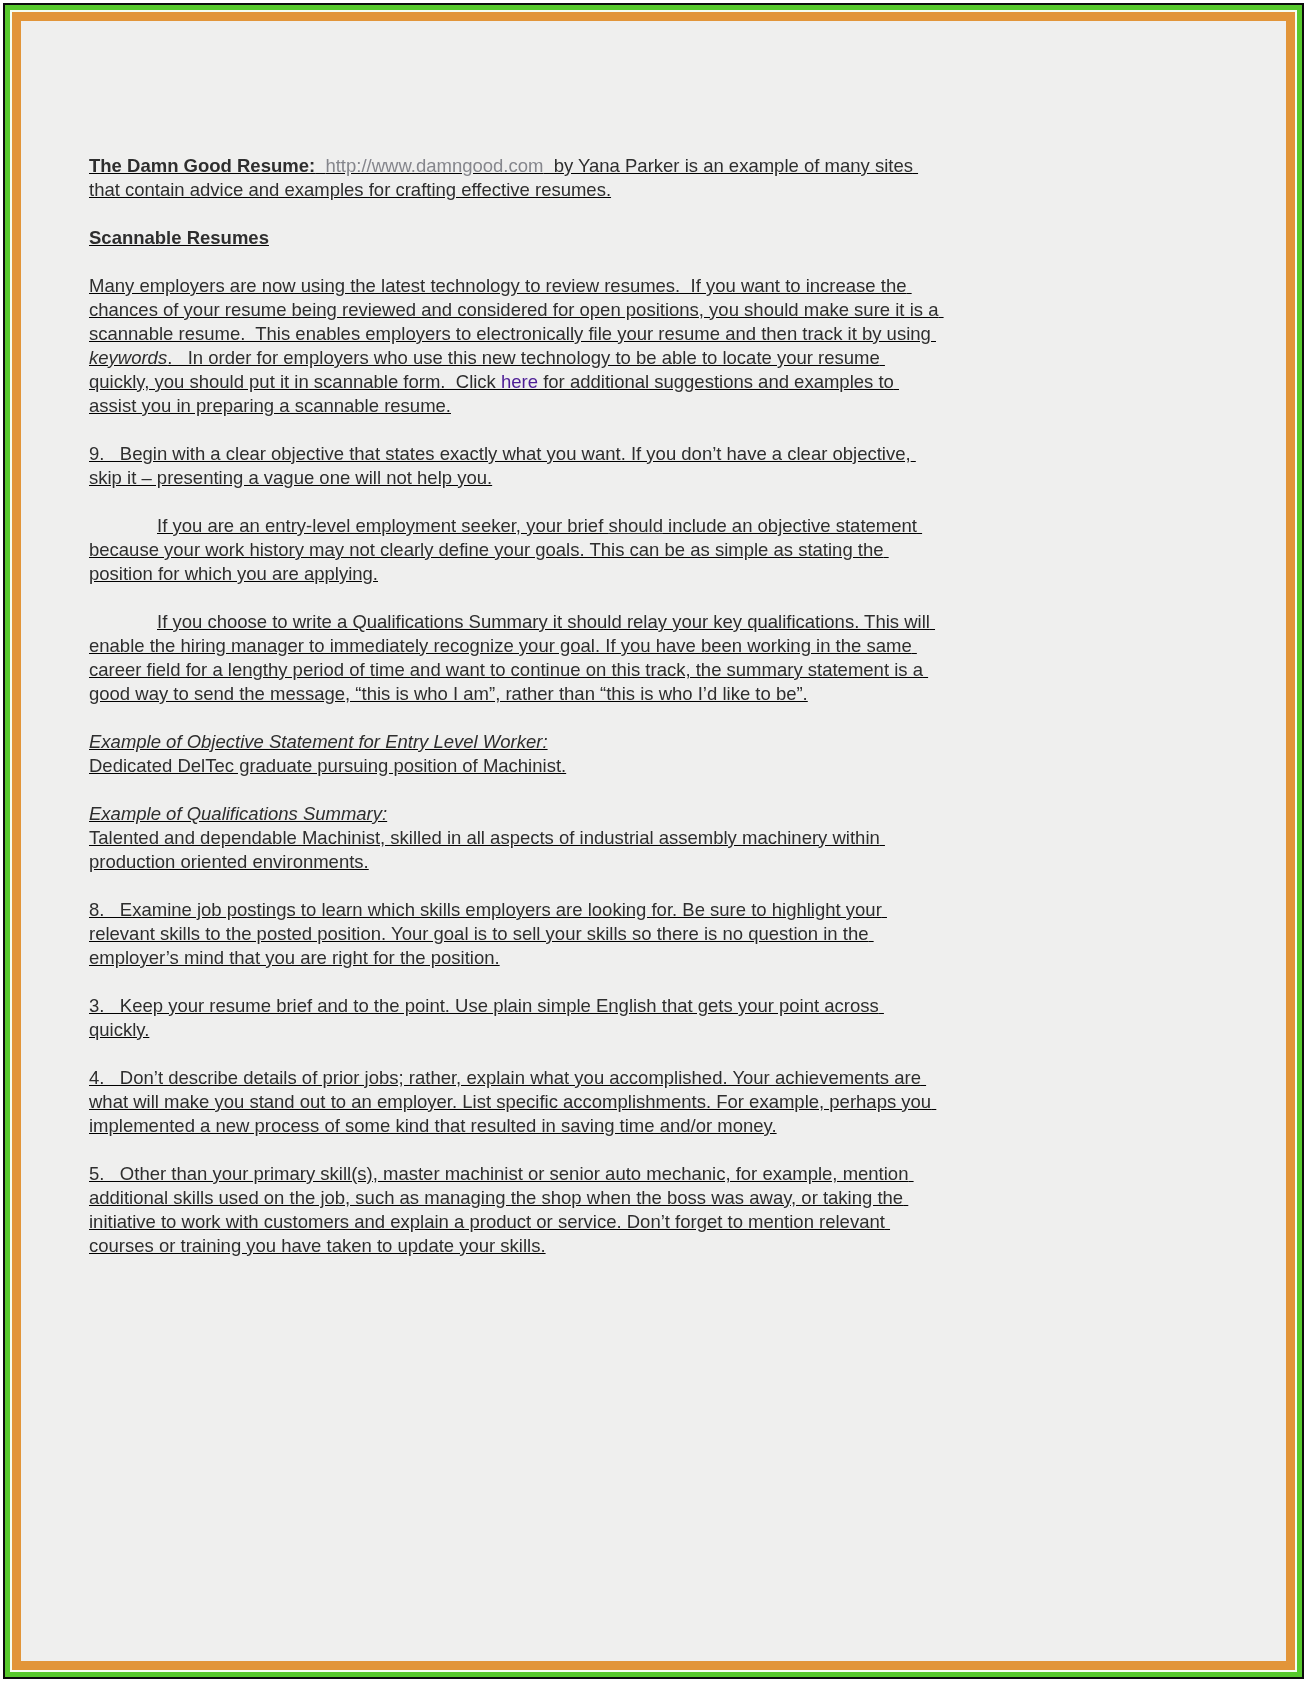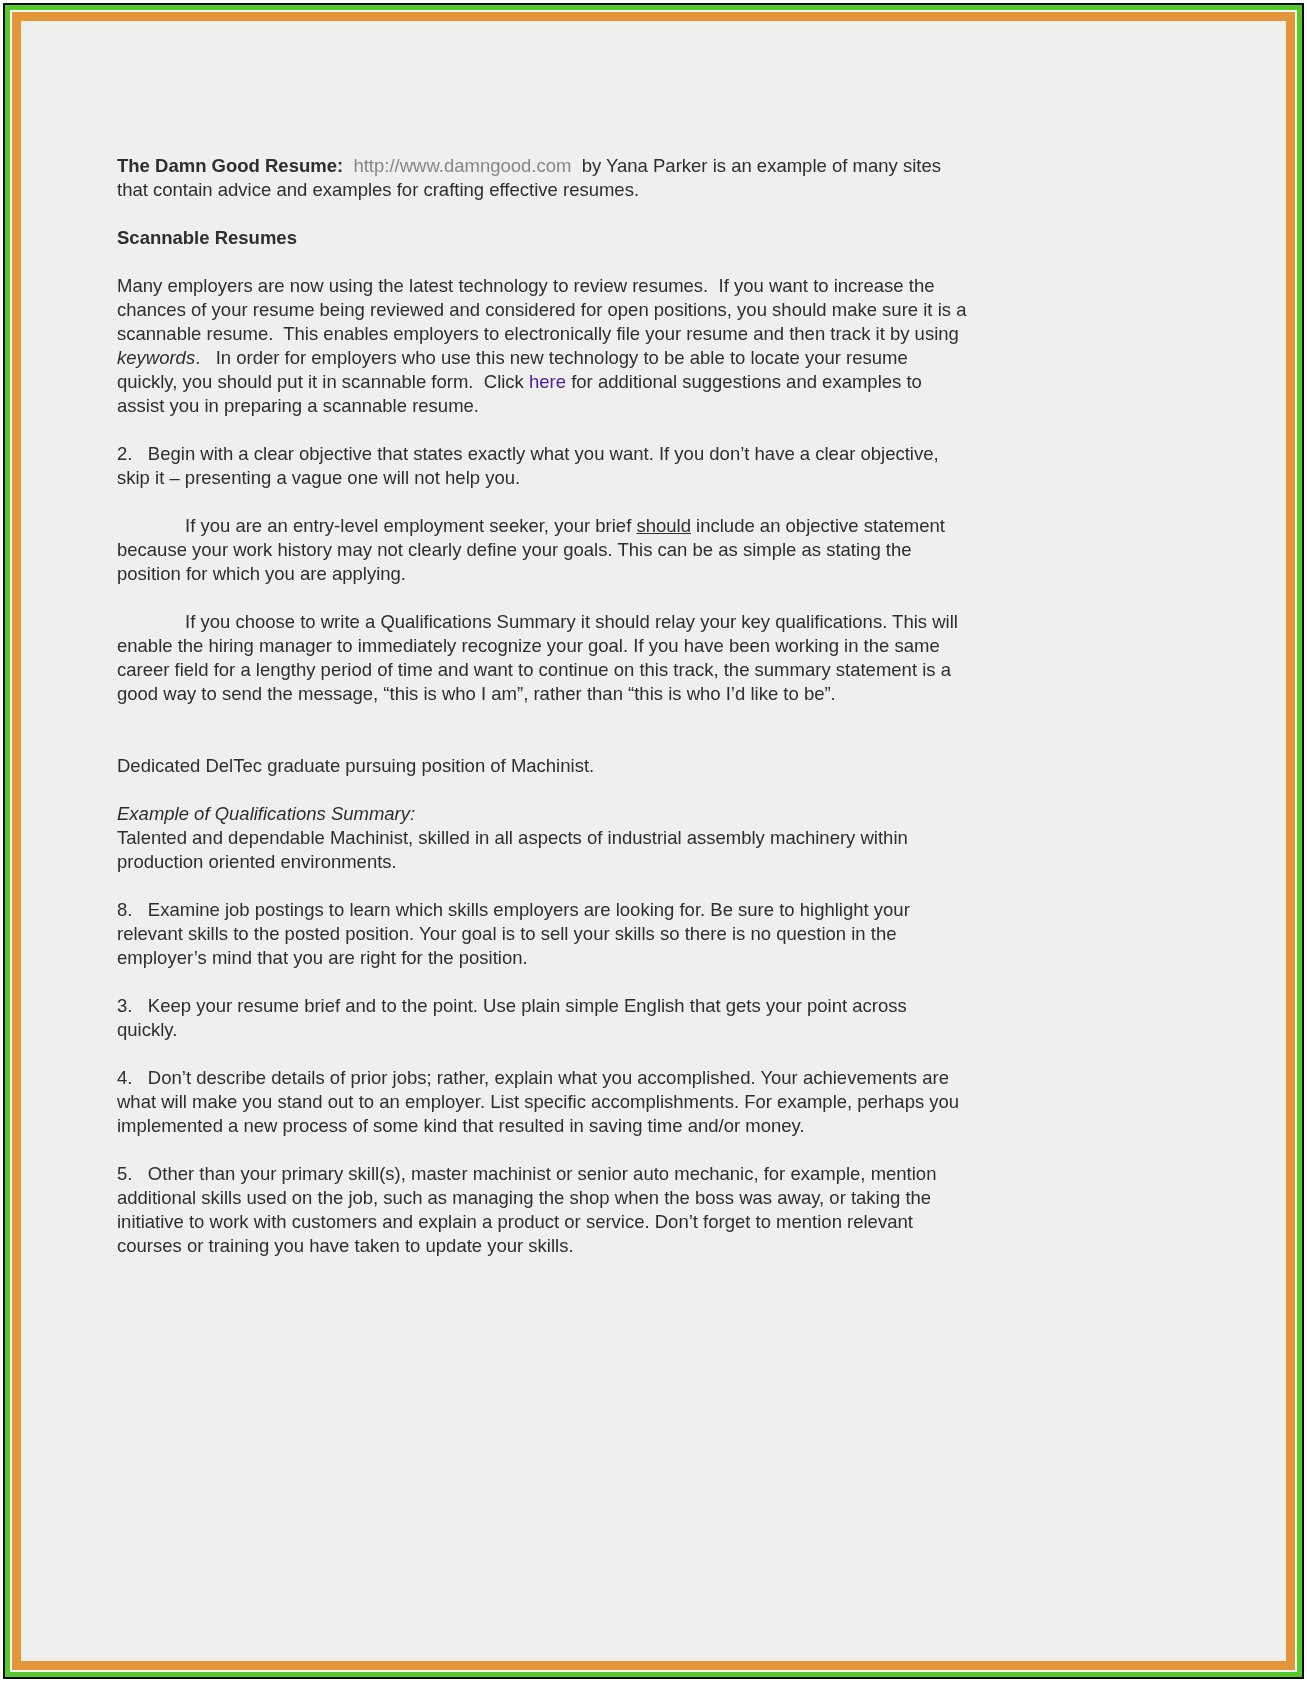--- a/index.html
+++ b/index.html
@@ -11,22 +11,23 @@
   }
   .frame-white  { width: 1307px; height: 1682px; box-sizing: border-box; padding: 3px; background: #ffffff; }
   .frame-black  { width: 100%; height: 100%; box-sizing: border-box; border: 2px solid #0c0c0c; }
   .frame-green  { width: 100%; height: 100%; box-sizing: border-box; border: 5px solid #57c92c; }
   .frame-inner  { width: 100%; height: 100%; box-sizing: border-box; border: 2px solid #f6fdf2; }
   .frame-orange { width: 100%; height: 100%; box-sizing: border-box; border: 9px solid #e29539; }
   .page {
     width: 100%; height: 100%;
     box-sizing: border-box;
     background: #efefee;
-    padding: 133px 0 0 96px;
+    padding: 133px 0 0 68px;
     overflow: hidden;
+    text-decoration: underline;
   }
   .content {
     width: 855px;
     color: #2e2e2e;
     font-size: 18.5px;
     line-height: 24px;
   }
   .content p {
     margin: 0 0 24px 0;
     white-space: pre-wrap;
@@ -51,27 +52,27 @@
             <div class="content">
 
               <p><span class="b">The Damn Good Resume:</span><span>  </span><span class="url">http://www.damngood.com</span><span>  by Yana Parker is an example of many sites that contain advice and examples for crafting effective resumes.</span></p>
 
               <p class="heading">Scannable Resumes</p>
 
               <p><span>Many employers are now using the latest technology to review resumes.  If you want to increase the chances of your resume being reviewed and considered for open positions, you should make sure it is a scannable resume.  This enables employers to electronically file your resume and then track it by using </span><span class="i">keywords</span><span>.   In order for employers who use this new technology to be able to locate your resume quickly, you should put it in scannable form.  Click </span><span class="link">here</span><span> for additional suggestions and examples to assist you in preparing a scannable resume.</span></p>
 
 
 
-              <p>2.   Begin with a clear objective that states exactly what you want. If you don’t have a clear objective, skip it – presenting a vague one will not help you.</p>
+              <p>9.   Begin with a clear objective that states exactly what you want. If you don’t have a clear objective, skip it – presenting a vague one will not help you.</p>
 
               <p class="indented"><span>If you are an entry-level employment seeker, your brief </span><span class="u">should</span><span> include an objective statement because your work history may not clearly define your goals. This can be as simple as stating the position for which you are applying.</span></p>
 
               <p class="indented">If you choose to write a Qualifications Summary it should relay your key qualifications. This will enable the hiring manager to immediately recognize your goal. If you have been working in the same career field for a lengthy period of time and want to continue on this track, the summary statement is a good way to send the message, “this is who I am”, rather than “this is who I’d like to be”.</p>
 
-              <p><span>
+              <p><span class="i">Example of Objective Statement for Entry Level Worker:</span><span>
 Dedicated DelTec graduate pursuing position of Machinist.</span></p>
 
               <p><span class="i">Example of Qualifications Summary:</span><span>
 Talented and dependable Machinist, skilled in all aspects of industrial assembly machinery within production oriented environments.</span></p>
 
               <p>8.   Examine job postings to learn which skills employers are looking for. Be sure to highlight your relevant skills to the posted position. Your goal is to sell your skills so there is no question in the employer’s mind that you are right for the position.</p>
 
               <p>3.   Keep your resume brief and to the point. Use plain simple English that gets your point across quickly.</p>
 
               <p>4.   Don’t describe details of prior jobs; rather, explain what you accomplished. Your achievements are what will make you stand out to an employer. List specific accomplishments. For example, perhaps you implemented a new process of some kind that resulted in saving time and/or money.</p>

